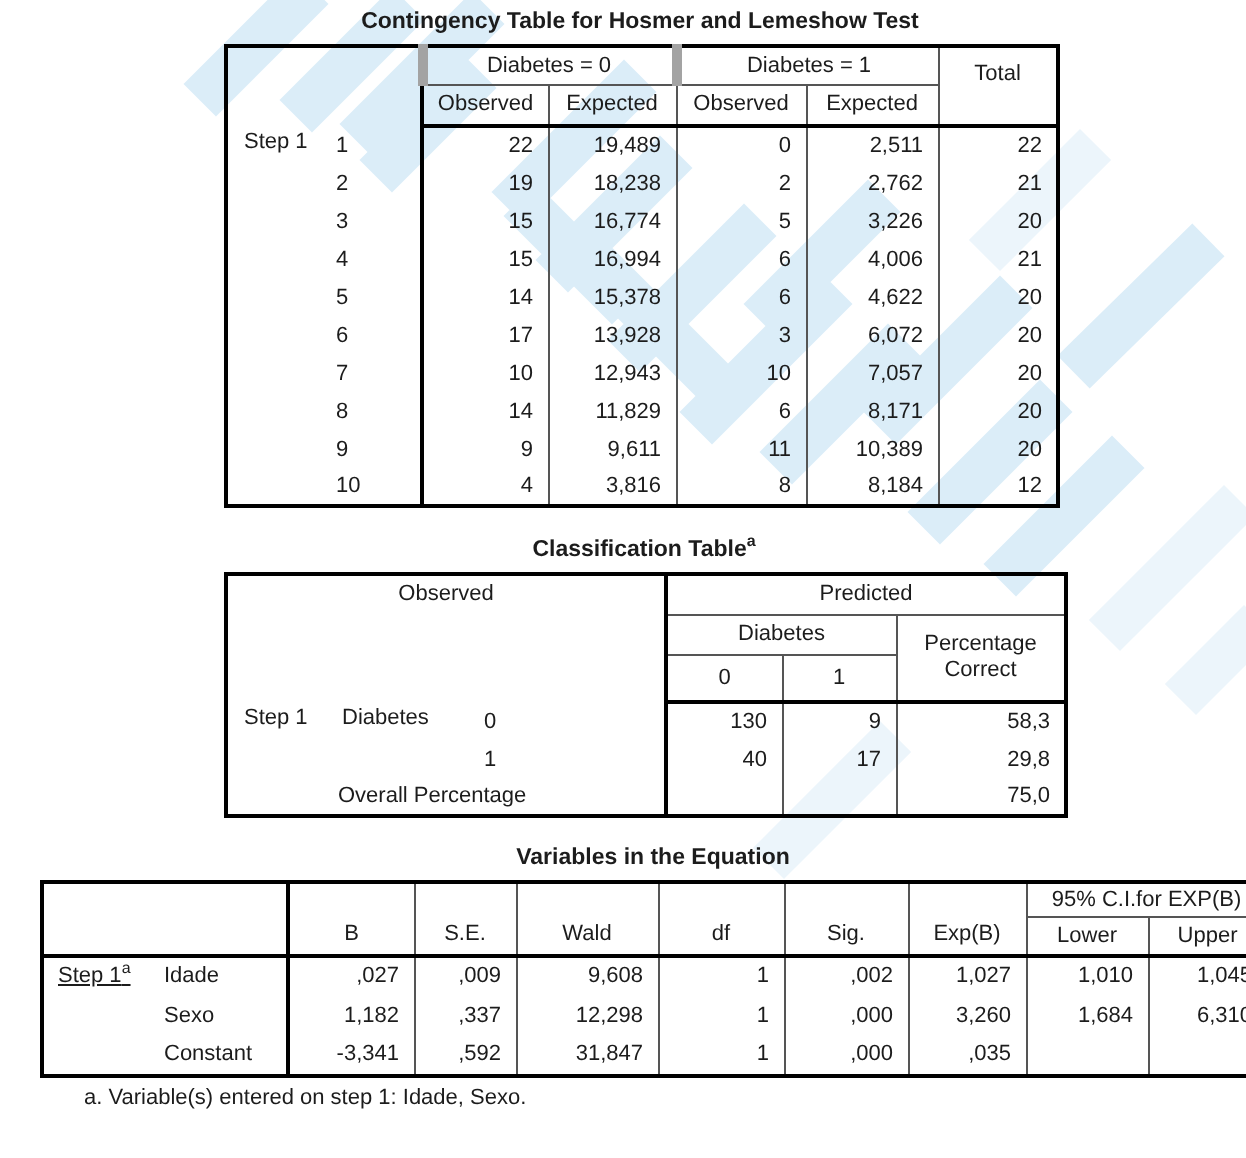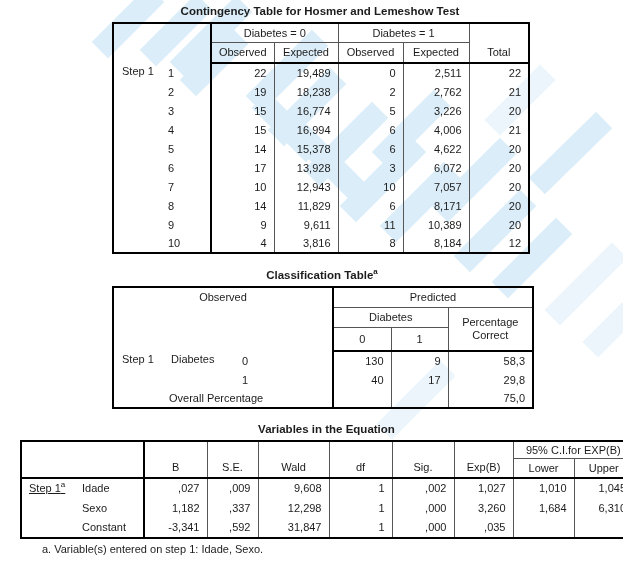--- a/index.html
+++ b/index.html
@@ -13,22 +13,22 @@
   .sec3{margin-left:20px;width:613px;margin-top:14px;}
   .tbl-title{font-weight:bold;font-size:11.5px;text-align:center;margin-bottom:5px;white-space:nowrap;}
   sup{font-size:8px;vertical-align:super;line-height:0;}
   table.spss{border-collapse:collapse;table-layout:fixed;font-size:11px;width:100%;
              border:2px solid #000;}
   table.spss th{font-weight:normal;text-align:center;padding:2px 4px;}
   table.spss td{padding:1px 6px;}
   
   .t1 tr.h1{height:19px;} .t1 tr.h2{height:21px;} .t1 tr.b{height:19px;}
   .t1 .corner{border-right:2px solid #000;}
-  .t1 .grp{border-bottom:1px solid #555;border-left:1px solid #a3a3a3;border-right:1px solid #555;}
-  .t1 .total-h{vertical-align:bottom;padding-bottom:4px;border-left:1px solid #555;border-bottom:2px solid #000;}
+  .t1 .grp{border-bottom:1px solid #555;border-left:5px solid #a3a3a3;border-right:1px solid #555;}
+  .t1 .total-h{vertical-align:bottom;padding-bottom:19px;border-left:1px solid #555;border-bottom:2px solid #000;}
   .t1 tr.h2 th{border-left:1px solid #555;border-right:1px solid #555;border-bottom:2px solid #000;}
   .t1 .steplbl{vertical-align:top;padding:2px 2px 0 8px;}
   .t1 .grpnum{border-right:2px solid #000;padding-left:5px;}
   .t1 .d{text-align:right;border-left:1px solid #555;padding-right:7px;}
   
   .t2 tr.h1{height:20px;} .t2 tr.h2{height:20px;} .t2 tr.h3{height:24px;} .t2 tr.b{height:19px;}
   .t2 .obs-hdr{vertical-align:top;text-align:center;border-right:2px solid #000;padding-top:3px;}
   .t2 .pred{border-bottom:1px solid #555;}
   .t2 .diab{border-bottom:1px solid #555;border-right:1px solid #555;}
   .t2 .pct{border-left:1px solid #555;border-bottom:2px solid #000;vertical-align:middle;line-height:13px;padding:2px 8px;}

